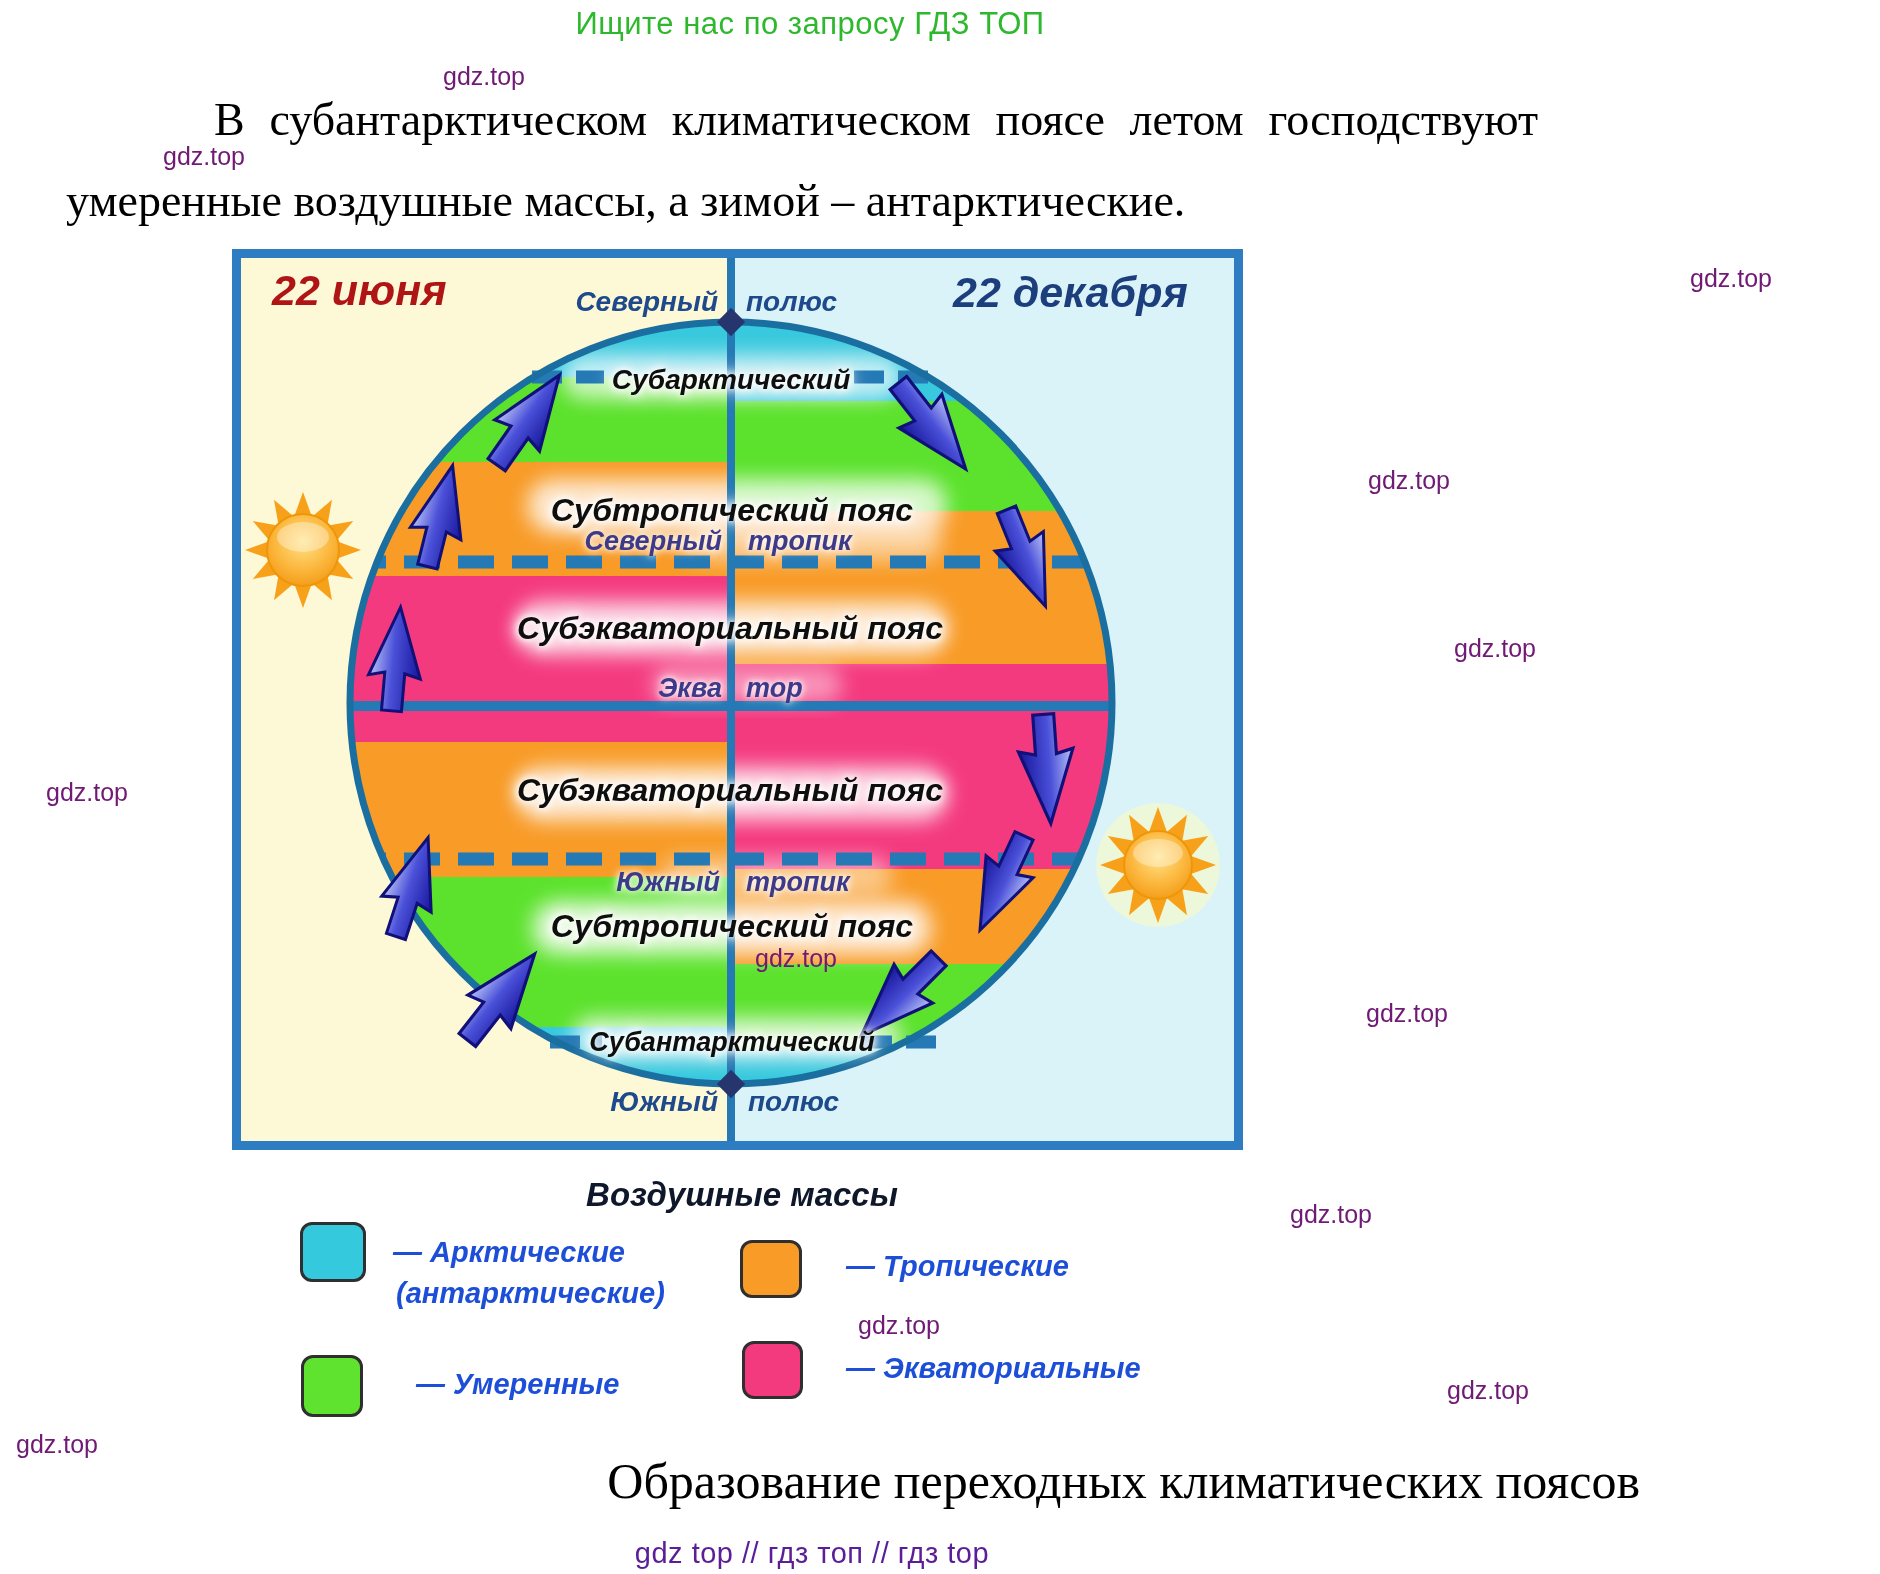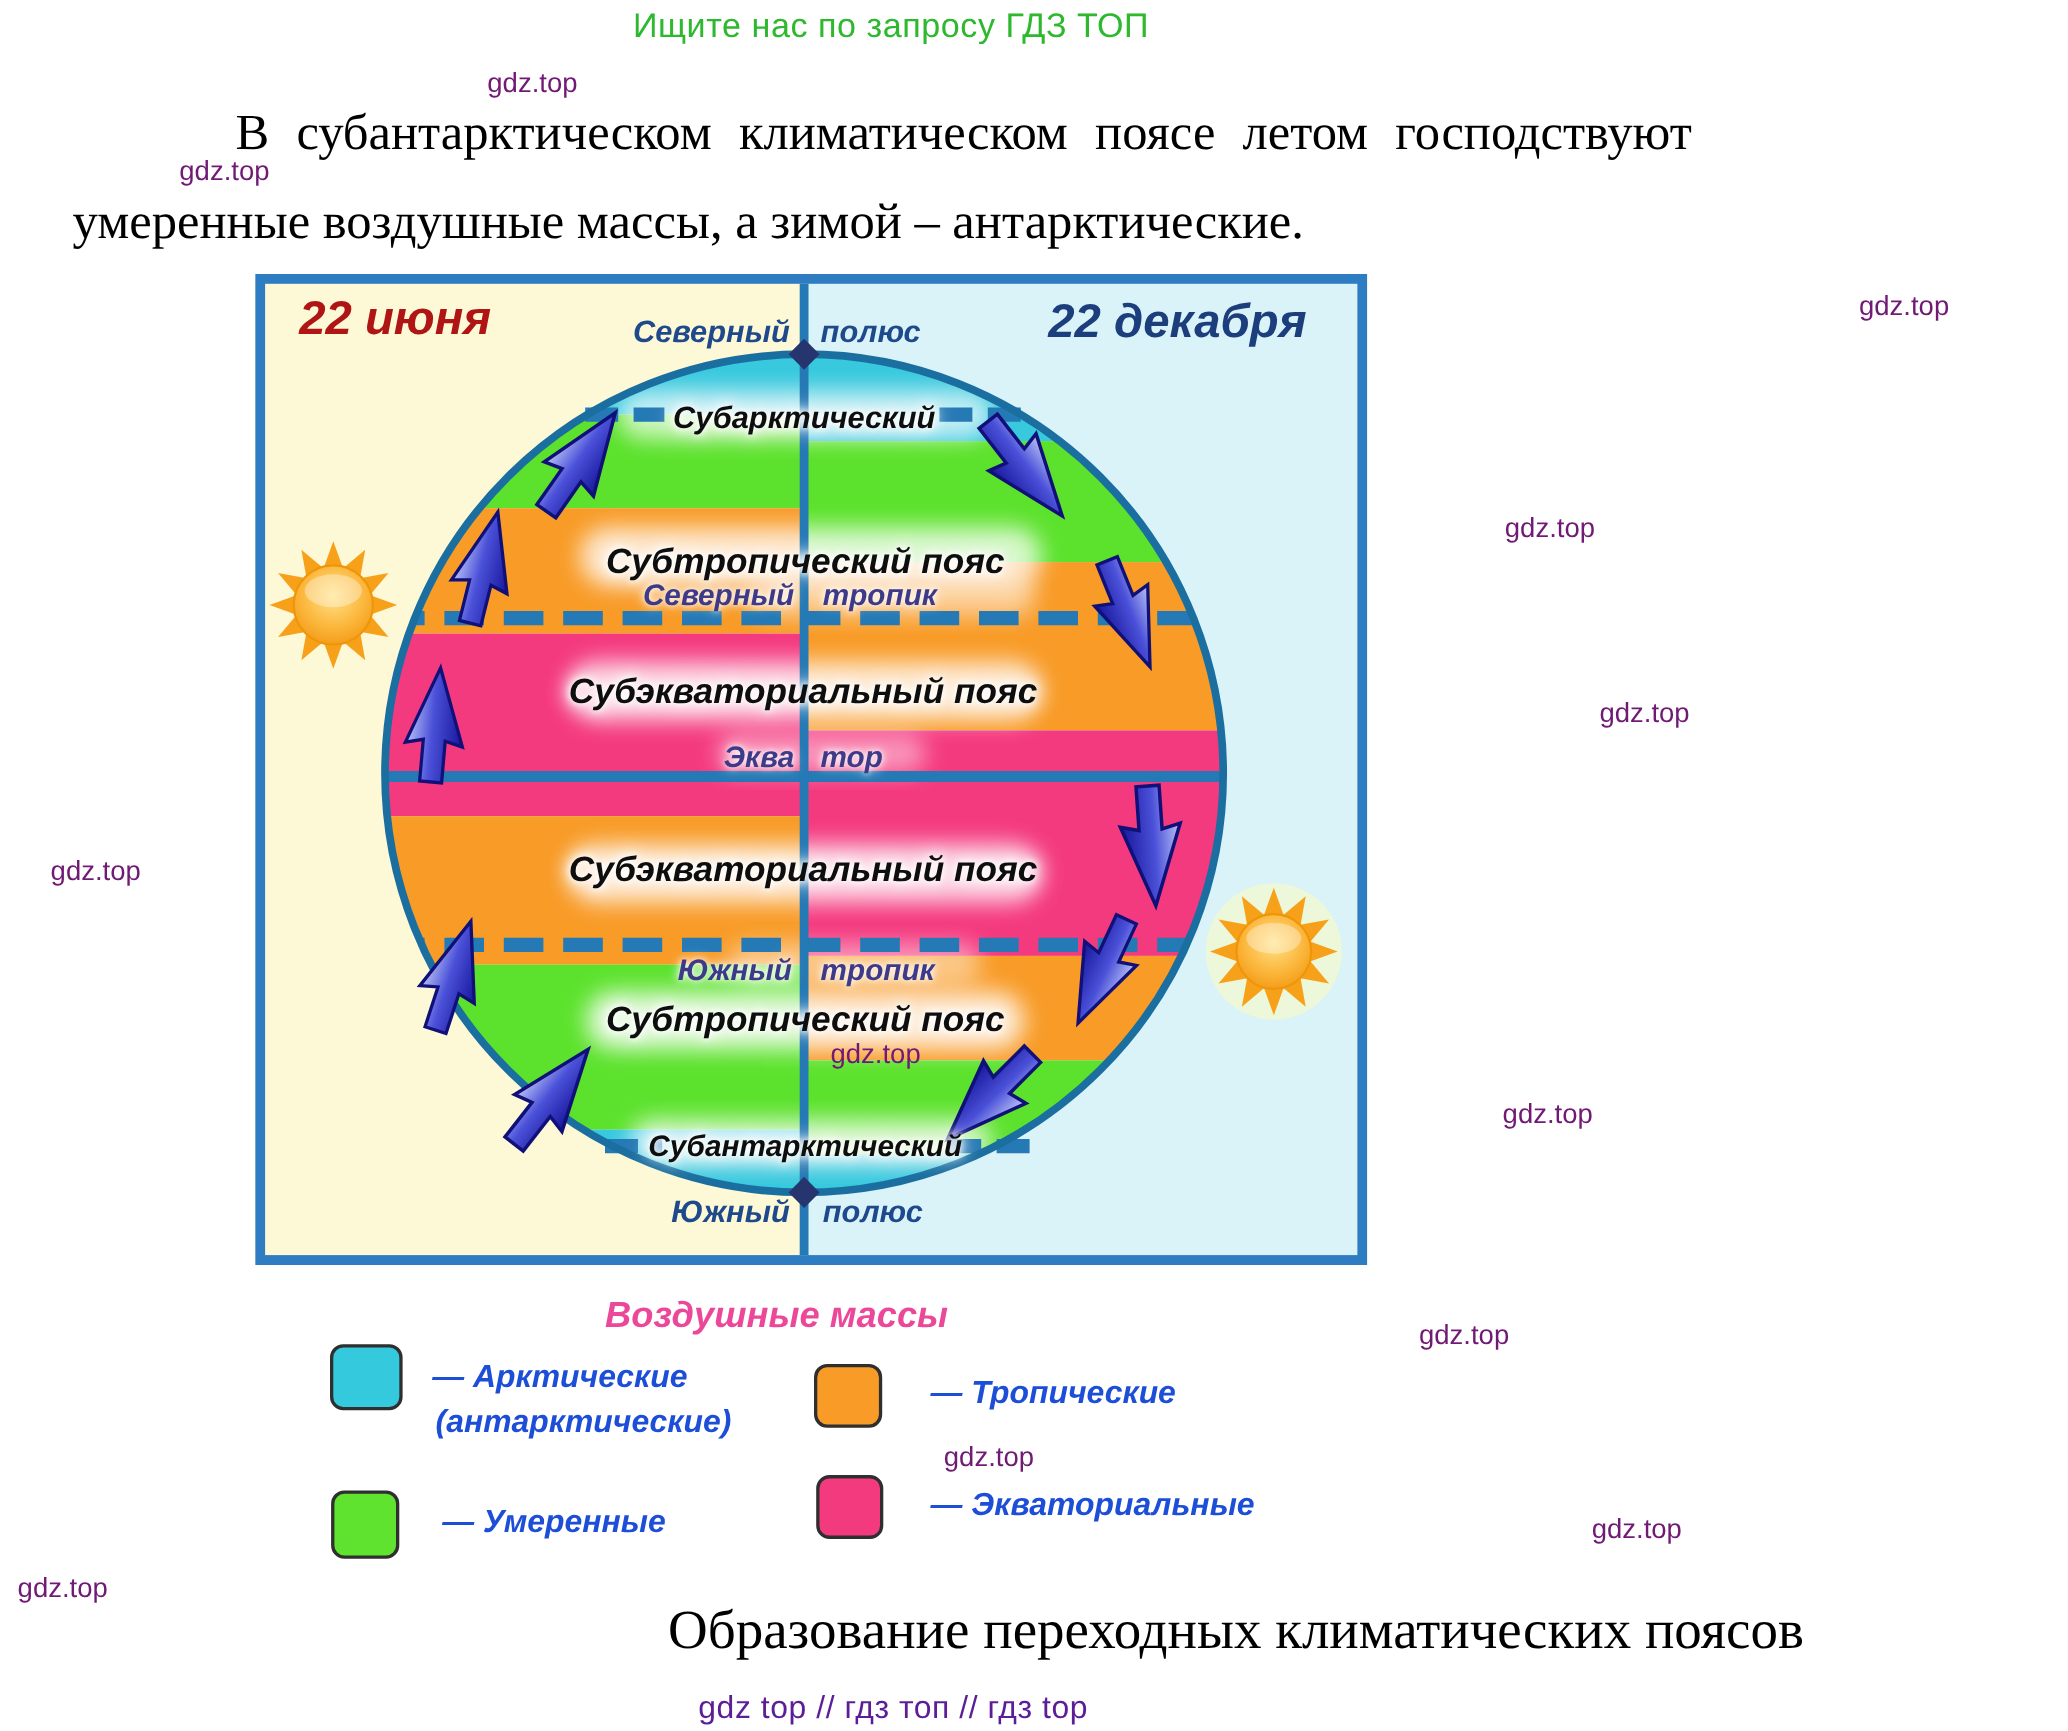--- a/index.html
+++ b/index.html
@@ -16,21 +16,21 @@
     left:66px;top:80px;width:1472px;
     font-family:"Liberation Serif",serif;font-size:46px;color:#000;
     line-height:1.76;text-indent:148px;text-align:justify;
   }
   .wm{
     font-size:25px;color:#701a75;white-space:nowrap;z-index:30;
   }
   .date{font-size:43px;font-weight:bold;font-style:italic;z-index:20;}
   .legend-title{
     left:0;top:1176px;width:1412px;text-align:center;
-    font-size:33px;font-weight:bold;font-style:italic;color:#ec4899;
+    font-size:33px;font-weight:bold;font-style:italic;color:#0f172a;padding-left:36px;
   }
   .swatch{
     border:3px solid #2f2f2f;border-radius:12px;box-sizing:border-box;z-index:5;
   }
   .leg-label{
     font-size:29px;font-weight:bold;font-style:italic;color:#1d4ed8;white-space:nowrap;
   }
   .caption{
     left:0;top:1452px;width:1640px;text-align:right;
     font-family:"Liberation Serif",serif;font-size:50px;color:#000;
@@ -226,19 +226,19 @@
 <div class="abs legend-title">Воздушные массы</div>
 
 <div class="abs swatch" style="left: 300px; top: 1222px; width: 66px; height: 60px; background-color: rgb(53, 201, 221);"></div>
 <div class="abs leg-label" style="left:393px;top:1236px">— Арктические</div>
 <div class="abs leg-label" style="left:396px;top:1277px">(антарктические)</div>
 
 <div class="abs swatch" style="left: 740px; top: 1240px; width: 62px; height: 58px; background-color: rgb(248, 156, 39);"></div>
 <div class="abs leg-label" style="left:846px;top:1250px">— Тропические</div>
 
 <div class="abs swatch" style="left: 301px; top: 1355px; width: 62px; height: 62px; background-color: rgb(95, 227, 46);"></div>
-<div class="abs leg-label" style="left:402px;top:1368px">— Умеренные</div>
+<div class="abs leg-label" style="left:416px;top:1368px">— Умеренные</div>
 
 <div class="abs swatch" style="left: 742px; top: 1341px; width: 61px; height: 58px; background-color: rgb(244, 58, 127);"></div>
 <div class="abs leg-label" style="left:846px;top:1352px">— Экваториальные</div>
 
 <div class="abs caption">Образование переходных климатических поясов</div>
 <div class="abs footer">gdz top  //  гдз топ  //  гдз top</div>
 
 </body></html>

